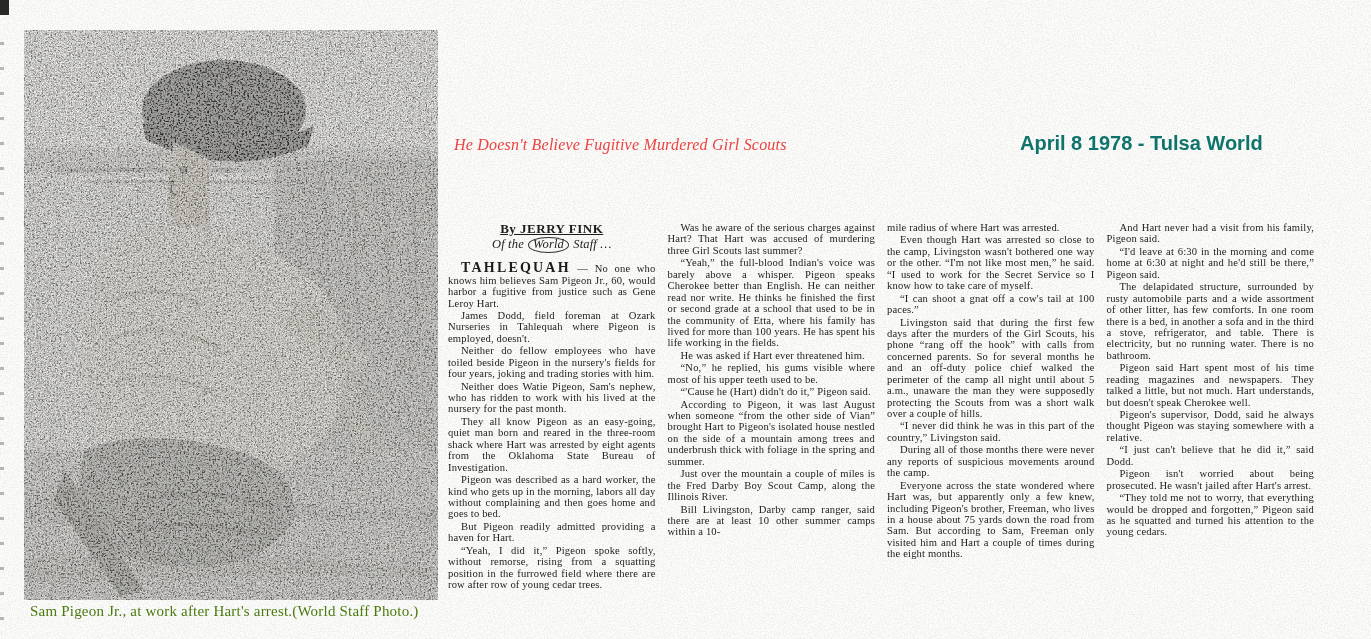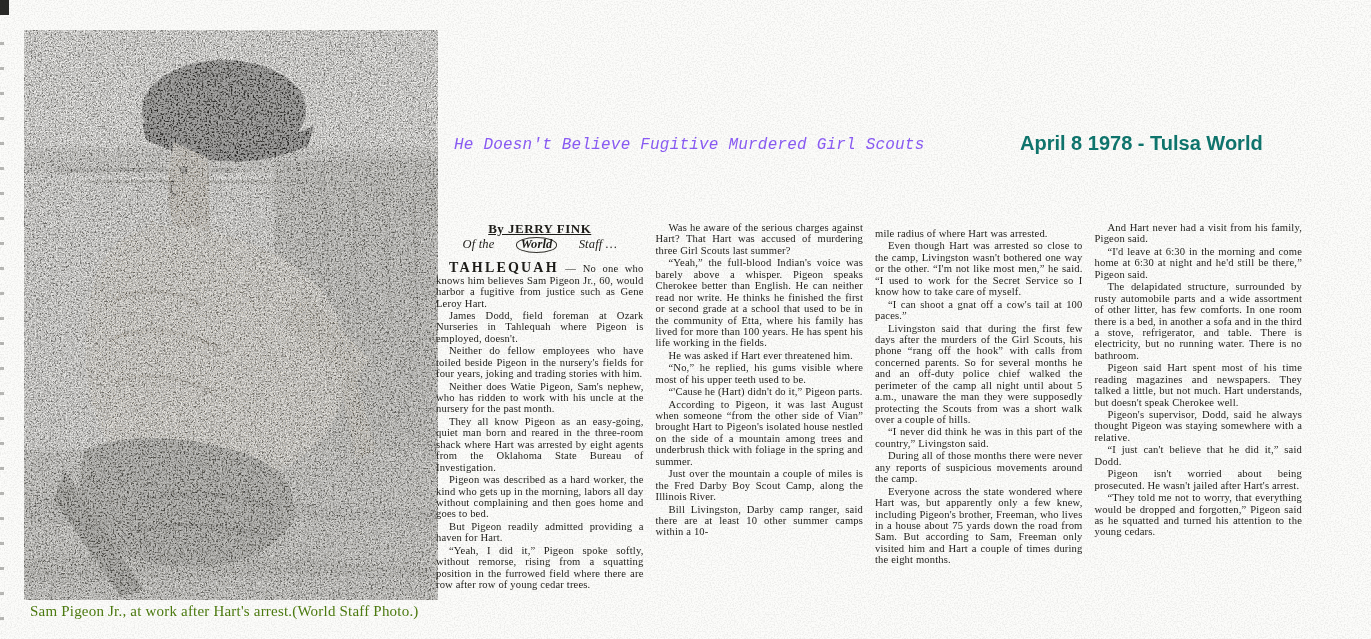--- a/index.html
+++ b/index.html
@@ -22,49 +22,49 @@
   .photo-caption {
     position: absolute; left: 30px; top: 603px; width: 430px;
     font-weight: normal; font-size: 15px; letter-spacing: .2px; color: #4d7c0f;
   }
 
   
   .masthead { position: absolute; left: 448px; top: 128px; width: 870px; }
   .kicker-row { position: relative; height: 36px; }
   .kicker {
     position: absolute; left: 6px; top: 8px;
-    font-family: Liberation Mono, monospace; font-style: italic;
-    font-size: 16px; letter-spacing: .2px; color: #8b5cf6;
+    font-family: Liberation Serif, serif; font-style: italic;
+    font-size: 16px; letter-spacing: .2px; color: #ef4444;
   }
   .dateline {
     position: absolute; left: 572px; top: 4px;
     font-family: "Liberation Sans", sans-serif; font-weight: bold;
     font-size: 20px; color: #0f766e;
   }
   .headline {
     font-family: "Liberation Sans", sans-serif;
     font-weight: normal; font-size: 46px; line-height: 1.02;
     letter-spacing: 1.5px; color: #26251f; white-space: nowrap;
   }
 
   
   .columns {
-    position: absolute; left: 436px; top: 222px; width: 866px;
+    position: absolute; left: 448px; top: 222px; width: 866px;
     display: flex; gap: 12px;
   }
   .col { width: 209px; font-size: 10.6px; line-height: 1.08; text-align: justify;
          letter-spacing: .15px; color: #1e1d19; }
   .col p { text-indent: 13px; margin: 0 0 1px 0; }
-  .col p.cont { text-indent: 0; margin-top: 6px; }
+  .col p.cont { text-indent: 0; }
 
   .byline { text-align: center; margin-bottom: 7px; }
   .byline-name { font-weight: bold; font-size: 13px; text-decoration: underline; letter-spacing: .5px; }
   .byline-org  { font-style: italic; font-size: 12.5px; margin-top: 1px; }
   .circled { display: inline-block; border: 1.4px solid #33322d; border-radius: 50%;
-             padding: 0 4px 1px 4px; margin: 0 18px; line-height: 1; font-weight: bold; }
+             padding: 0 4px 1px 4px; margin: 0 1px; line-height: 1; }
 
   .lead-word { font-weight: bold; letter-spacing: 2.2px; font-size: 14px; margin-top: 8px; }
 </style>
 </head>
 <body>
 
 <div class="corner-mark"></div>
 <div class="edge-strip"></div>
 
 <div class="photo-wrap">
@@ -136,33 +136,33 @@
       <div class="byline-name">By JERRY FINK</div>
       <div class="byline-org">
         <span>Of the</span>
         <span class="circled">World</span>
         <span>Staff …</span>
       </div>
     </div>
     <p><span class="lead-word">TAHLEQUAH</span><span> — No one who knows him believes Sam Pigeon Jr., 60, would harbor a fugitive from justice such as Gene Leroy Hart.</span></p>
     <p>James Dodd, field foreman at Ozark Nurseries in Tahlequah where Pigeon is employed, doesn't.</p>
     <p>Neither do fellow employees who have toiled beside Pigeon in the nursery's fields for four years, joking and trading stories with him.</p>
-    <p>Neither does Watie Pigeon, Sam's nephew, who has ridden to work with his uncle at the nursery for the past month.</p>
+    <p>Neither does Watie Pigeon, Sam's nephew, who has ridden to work with his lived at the nursery for the past month.</p>
     <p>They all know Pigeon as an easy-going, quiet man born and reared in the three-room shack where Hart was arrested by eight agents from the Oklahoma State Bureau of Investigation.</p>
     <p>Pigeon was described as a hard worker, the kind who gets up in the morning, labors all day without complaining and then goes home and goes to bed.</p>
     <p>But Pigeon readily admitted providing a haven for Hart.</p>
     <p>“Yeah, I did it,” Pigeon spoke softly, without remorse, rising from a squatting position in the furrowed field where there are row after row of young cedar trees.</p>
   </div>
 
   <div class="col">
     <p>Was he aware of the serious charges against Hart? That Hart was accused of murdering three Girl Scouts last summer?</p>
     <p>“Yeah,” the full-blood Indian's voice was barely above a whisper. Pigeon speaks Cherokee better than English. He can neither read nor write. He thinks he finished the first or second grade at a school that used to be in the community of Etta, where his family has lived for more than 100 years. He has spent his life working in the fields.</p>
     <p>He was asked if Hart ever threatened him.</p>
     <p>“No,” he replied, his gums visible where most of his upper teeth used to be.</p>
-    <p>“'Cause he (Hart) didn't do it,” Pigeon parts.</p>
+    <p>“'Cause he (Hart) didn't do it,” Pigeon said.</p>
     <p>According to Pigeon, it was last August when someone “from the other side of Vian” brought Hart to Pigeon's isolated house nestled on the side of a mountain among trees and underbrush thick with foliage in the spring and summer.</p>
     <p>Just over the mountain a couple of miles is the Fred Darby Boy Scout Camp, along the Illinois River.</p>
     <p>Bill Livingston, Darby camp ranger, said there are at least 10 other summer camps within a 10-</p>
   </div>
 
   <div class="col">
     <p class="cont">mile radius of where Hart was arrested.</p>
     <p>Even though Hart was arrested so close to the camp, Livingston wasn't bothered one way or the other. “I'm not like most men,” he said. “I used to work for the Secret Service so I know how to take care of myself.</p>
     <p>“I can shoot a gnat off a cow's tail at 100 paces.”</p>
     <p>Livingston said that during the first few days after the murders of the Girl Scouts, his phone “rang off the hook” with calls from concerned parents. So for several months he and an off-duty police chief walked the perimeter of the camp all night until about 5 a.m., unaware the man they were supposedly protecting the Scouts from was a short walk over a couple of hills.</p>

